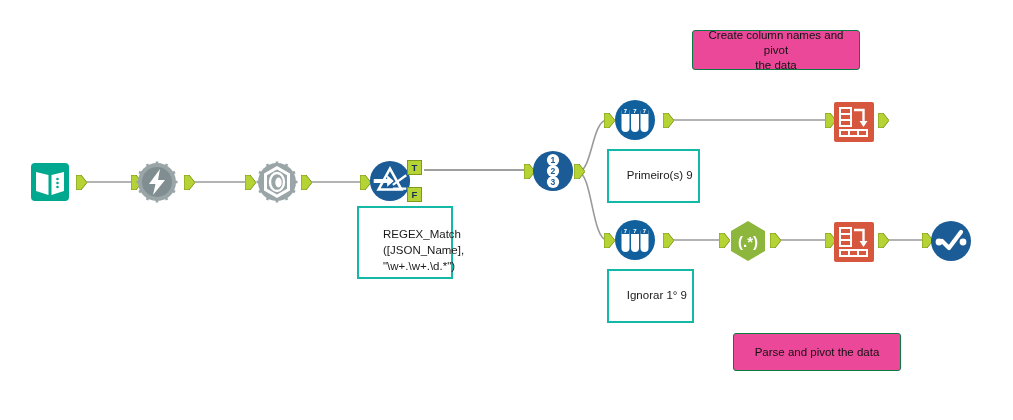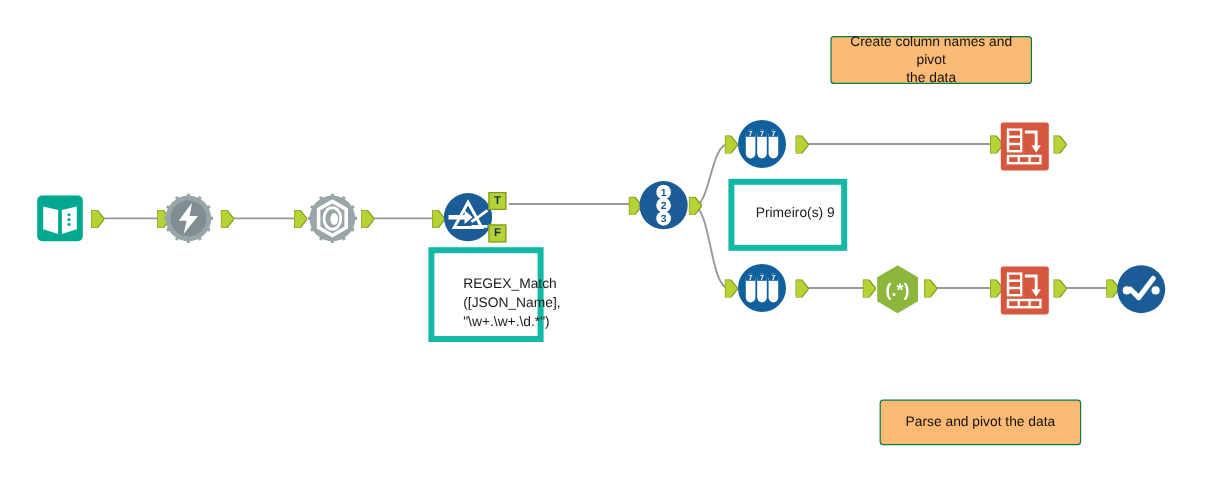--- a/index.html
+++ b/index.html
@@ -29,34 +29,34 @@
   
   .anchor {
     position: absolute;
     width: 11px; height: 15px;
   }
   .anchor svg { display:block; }
 
   
   .tool-label {
     position: absolute;
-    border: 5px solid #14b8a6;
+    border: 2px solid #14b8a6;
     background: #ffffff;
     color: #1a1a1a;
     font-size: 11.5px;
     line-height: 15px;
     padding: 2px 5px 3px 5px;
     white-space: pre;
   }
   .tool-label.multi { white-space: pre-line; line-height: 16px; }
 
   
   .comment {
     position: absolute;
-    background: #fdba74;
+    background: #ec4899;
     border: 1px solid #0a7a40;
     border-radius: 3px;
     color: #111111;
     font-size: 11.5px;
     line-height: 15px;
     display: flex;
     align-items: center;
     justify-content: center;
     text-align: center;
     padding: 3px 6px;
@@ -332,20 +332,23 @@
           <text x="22" y="15">7</text>
           <text x="31.5" y="15">7</text>
       </g>
     </svg>
   </div>
   <div class="anchor" style="left:663px; top:233px;">
     <svg width="11" height="15" viewBox="0 0 11 15">
         <path d="M0,0 L5,0 L11,7.5 L5,15 L0,15 Z" fill="#B5D334" stroke="#7d9a1d" stroke-width="1"></path>
       </svg>
   </div>
+  <div class="tool-label" style="left:607px; top:269px;">
+    <span>Ignorar 1° 9</span>
+  </div>
 
   <div class="anchor" style="left:719px; top:233px;">
     <svg width="11" height="15" viewBox="0 0 11 15">
         <path d="M0,0 L5,0 L11,7.5 L5,15 L0,15 Z" fill="#B5D334" stroke="#7d9a1d" stroke-width="1"></path>
       </svg>
   </div>
   <div class="node" style="left:726px; top:219px;">
     <svg width="44" height="44" viewBox="0 0 44 44">
       <path d="M22 2 L39 12 L39 32 L22 42 L5 32 L5 12 Z" fill="#8CB63C"></path>
       <text x="22" y="28" font-family="Liberation Sans, sans-serif" font-size="15" font-weight="bold" fill="#ffffff" text-anchor="middle">(.*)</text>

